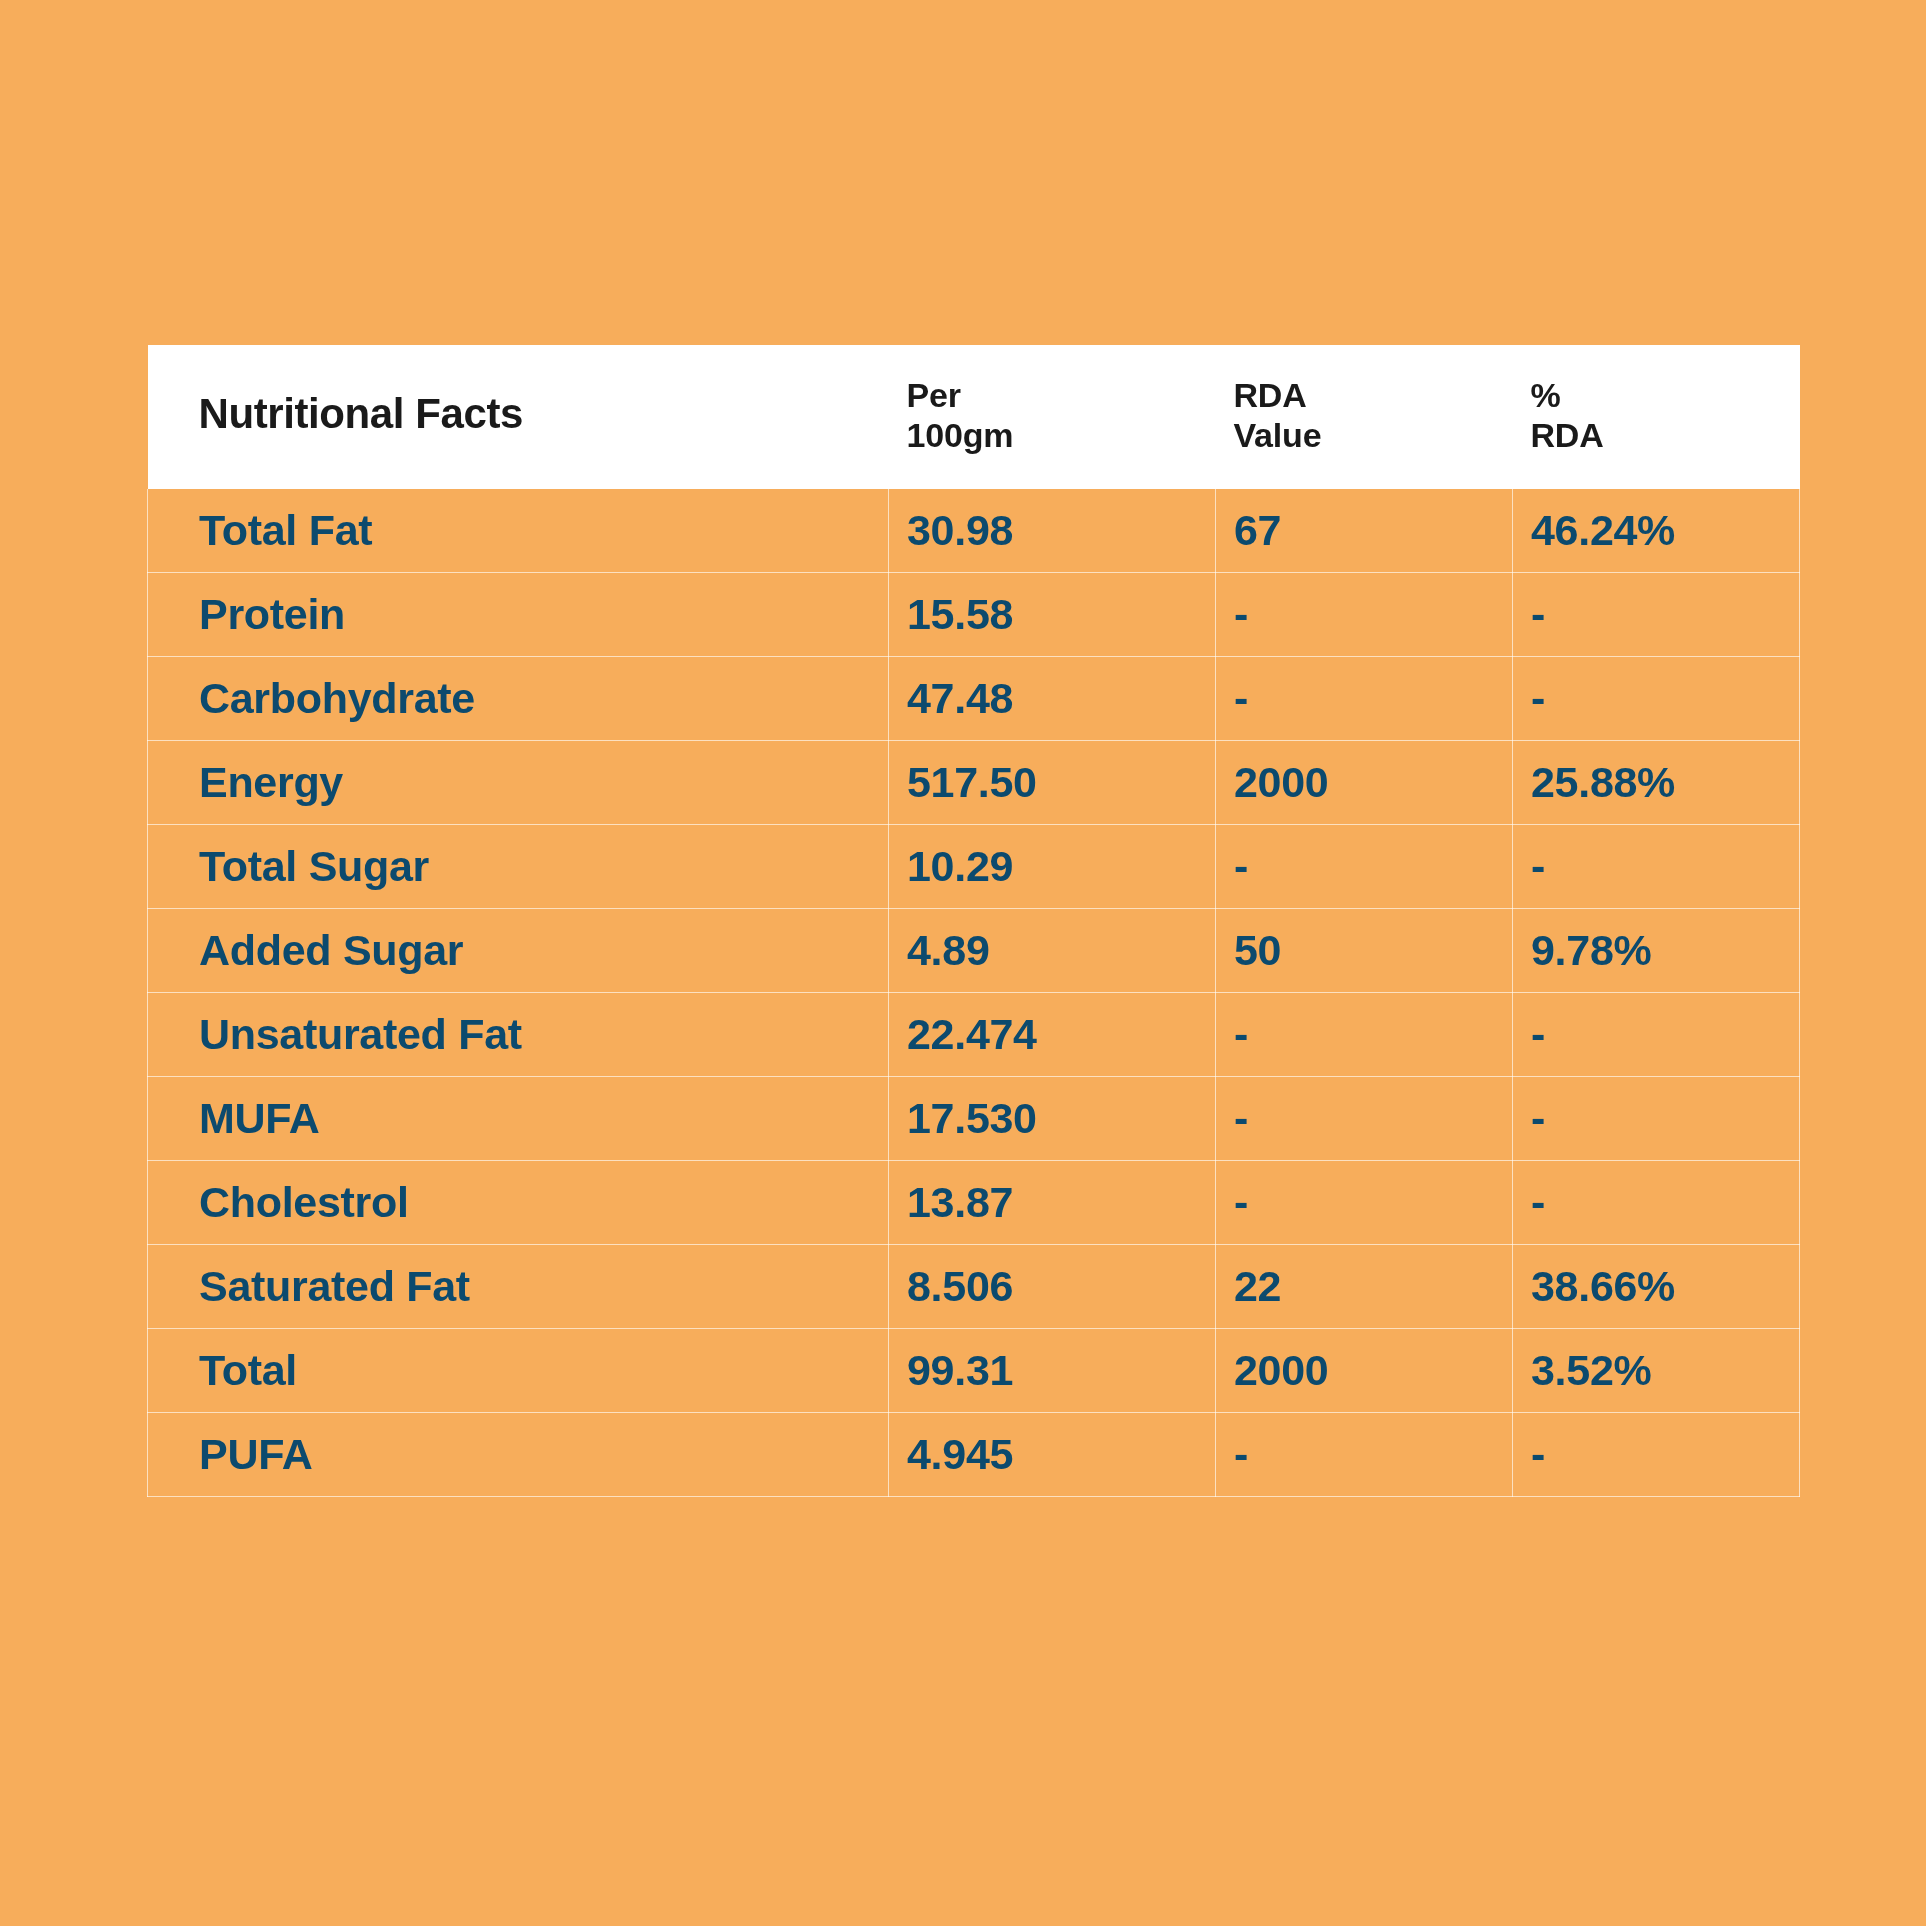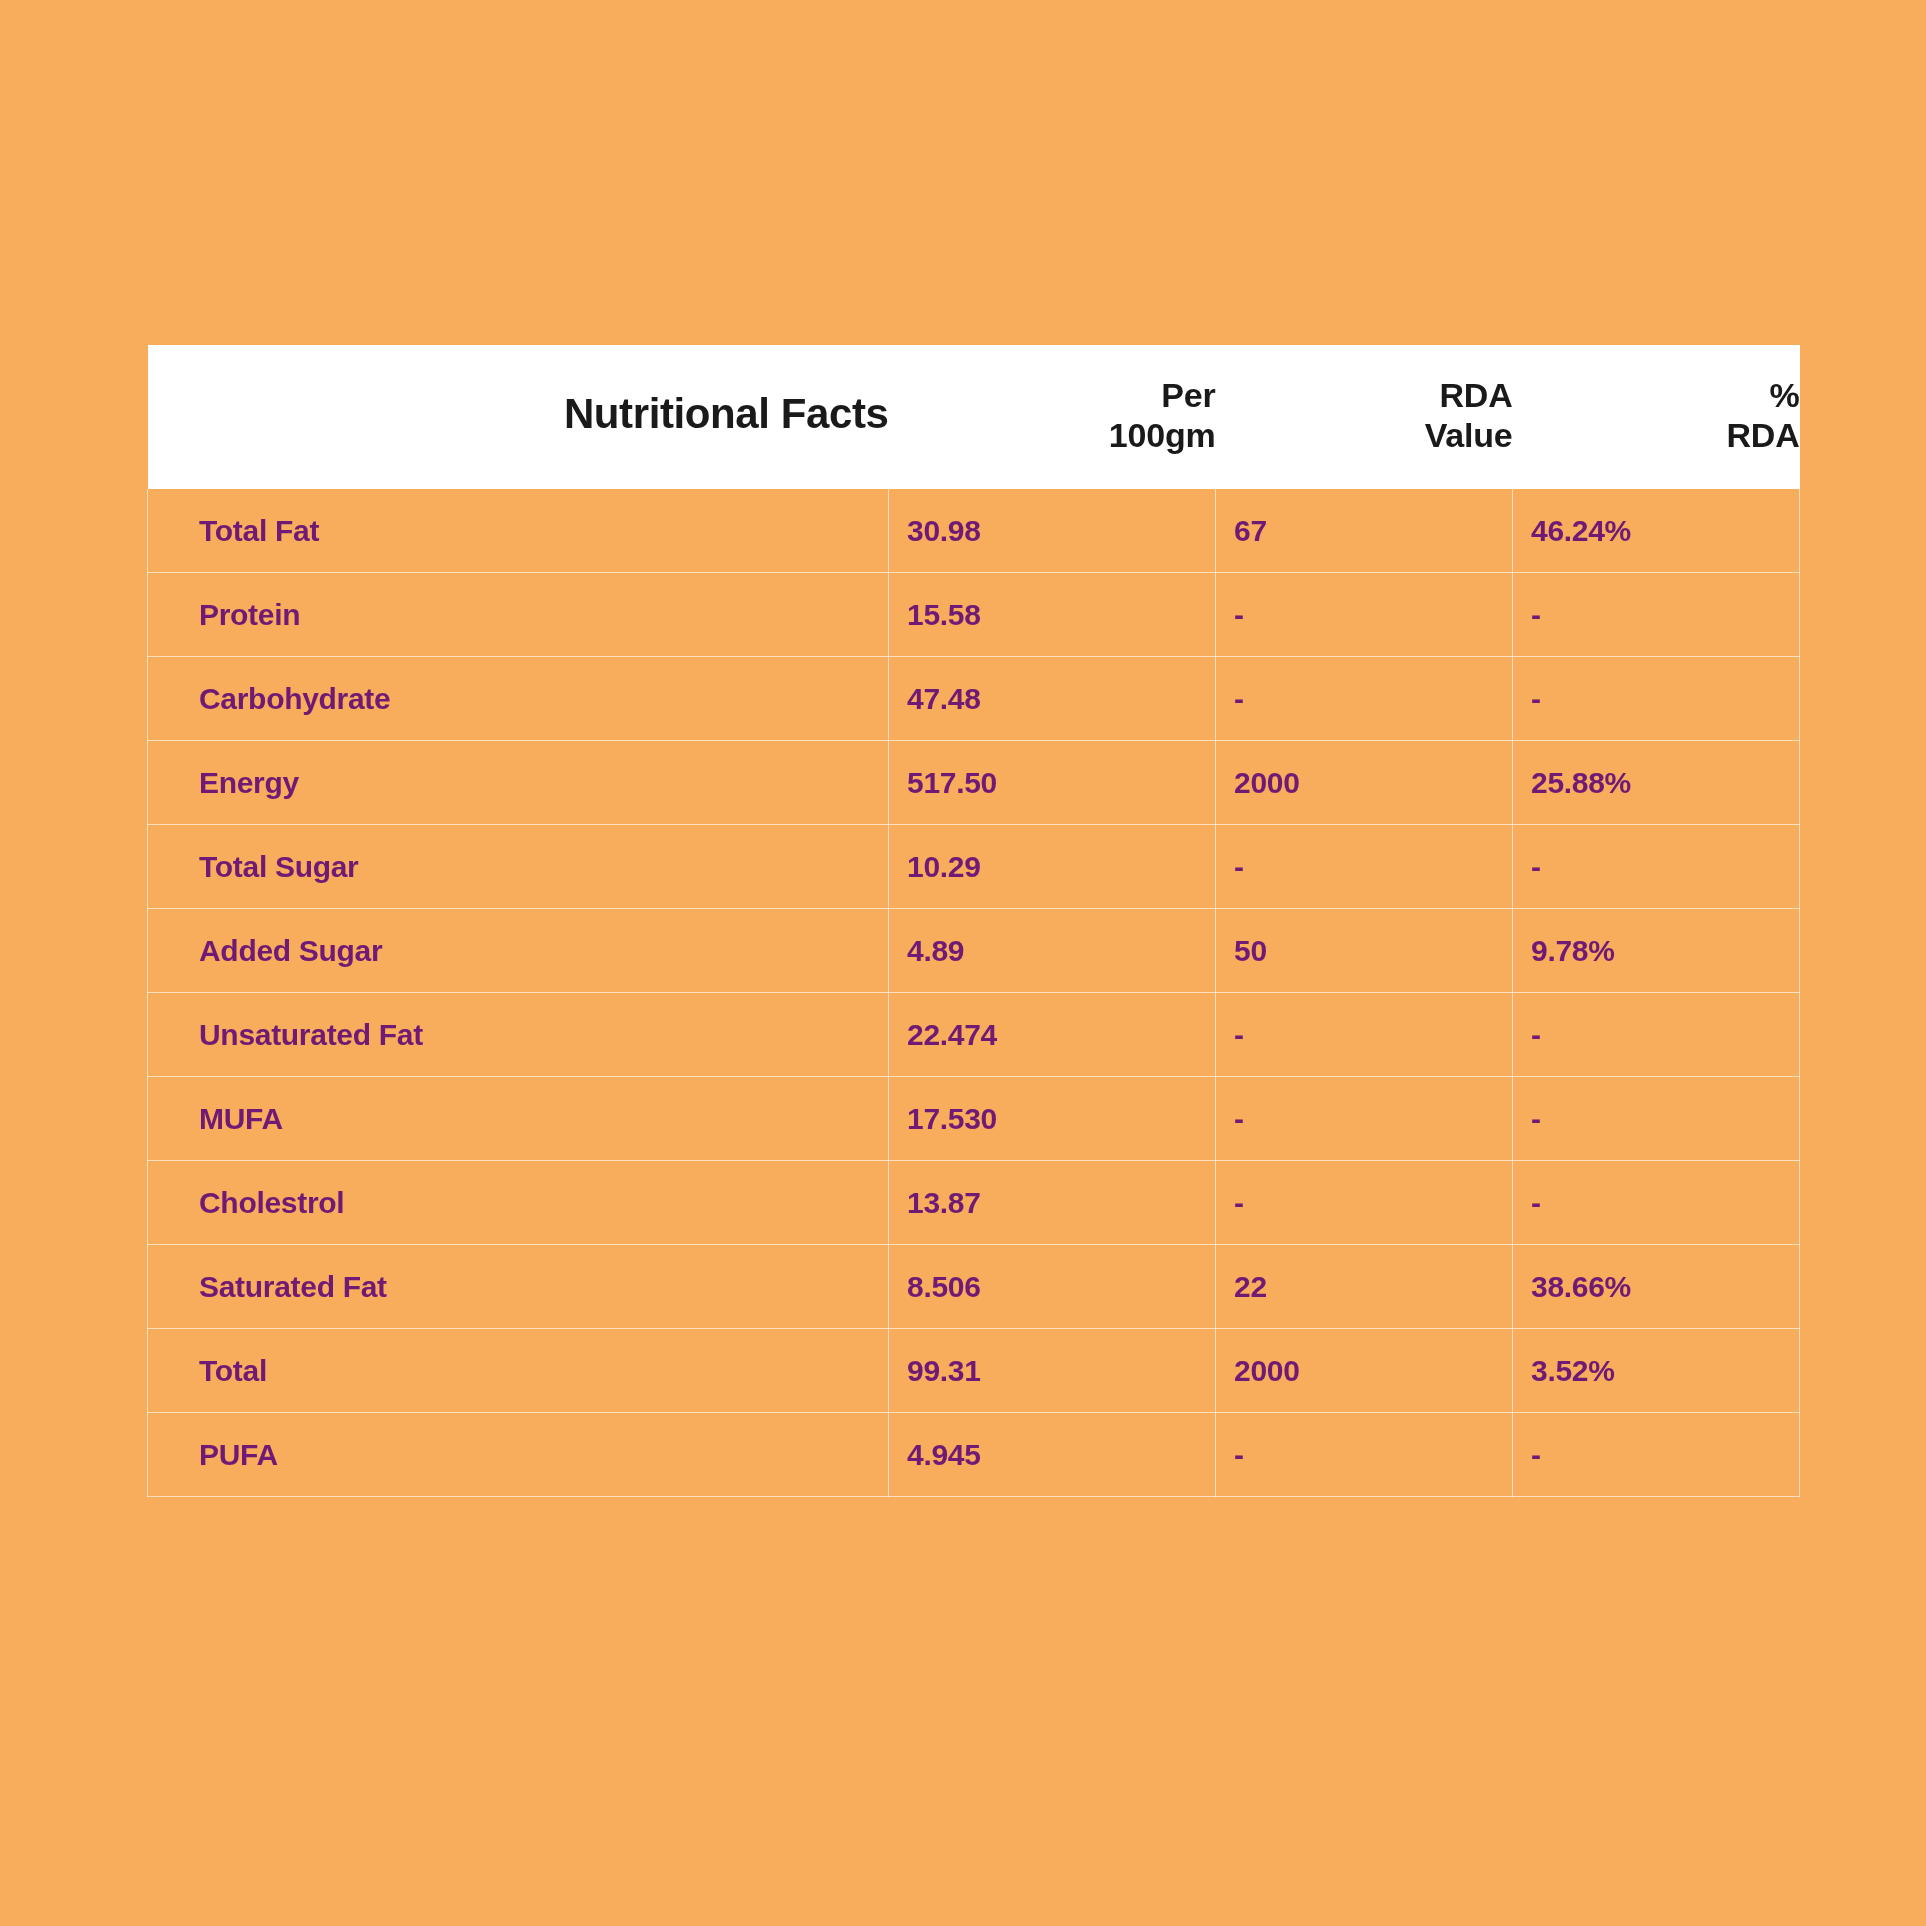--- a/index.html
+++ b/index.html
@@ -32,21 +32,21 @@
     width: 100%;
     border-collapse: collapse;
     table-layout: fixed;
   }
 
   
   thead tr {
     background: #FFFFFF;
   }
   thead th {
-    text-align: right;
+    text-align: left;
     vertical-align: middle;
     color: #1A1A1A;
     font-weight: bold;
     padding: 0;
     border: none;
     margin-top: 42px;
   }
   th.head-title {
     font-size: 42px;
     line-height: 1.1;
@@ -64,22 +64,22 @@
   }
 
   
   col.c-name  { width: 741px; }
   col.c-per   { width: 327px; }
   col.c-rda   { width: 297px; }
   col.c-pct   { width: 287px; }
 
   
   tbody td {
-    color: #701a75;
-    font-size: 30px;
+    color: #0c4a6e;
+    font-size: 43px;
     font-weight: bold;
     letter-spacing: -0.3px;
     padding: 0;
     height: 83px;
     border: 1.5px solid rgba(255,255,255,0.62);
     background: transparent;
     vertical-align: middle;
   }
   tbody tr td:first-child {
     border-left: 1.5px solid rgba(255,255,255,0.62);

